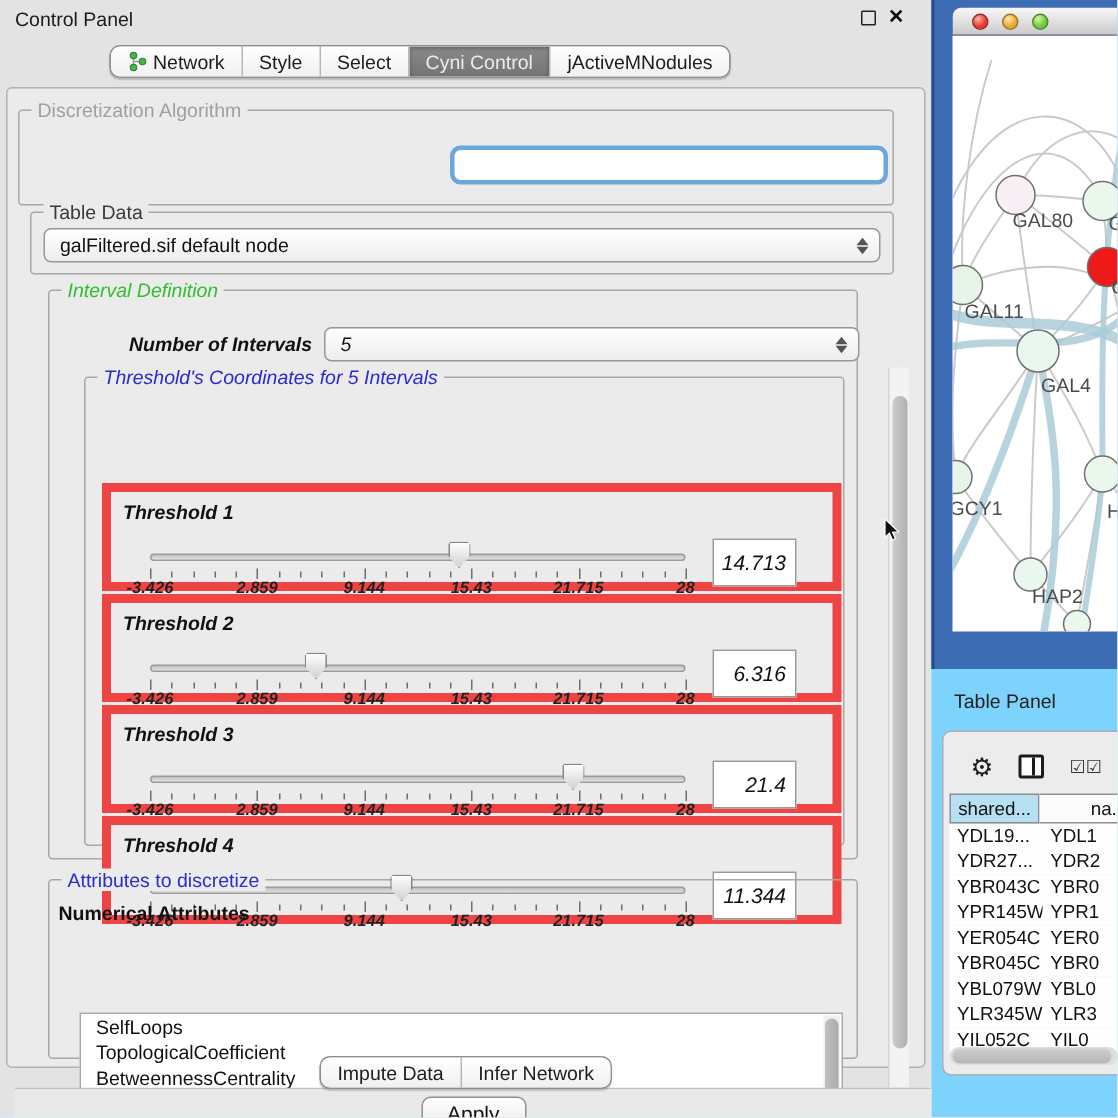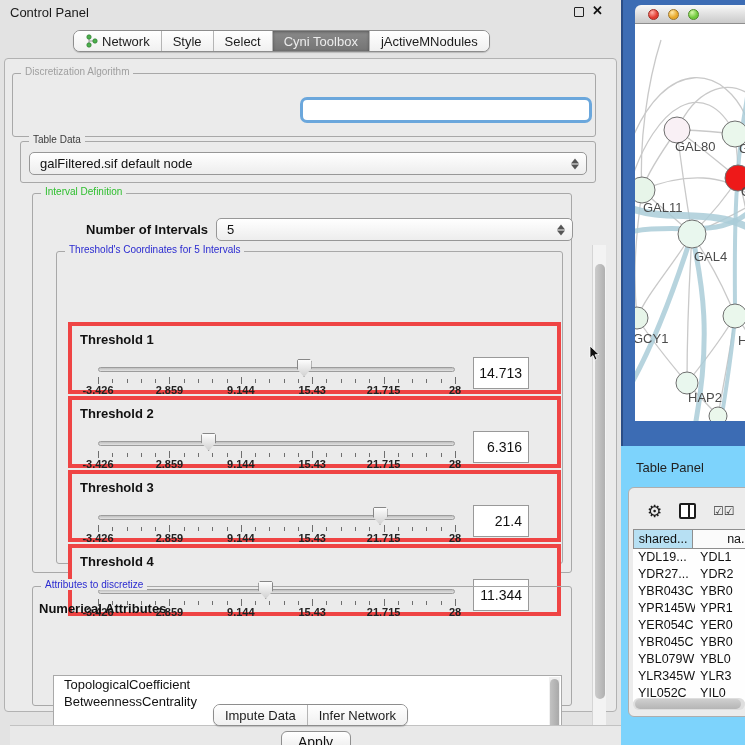--- a/index.html
+++ b/index.html
@@ -16,42 +16,42 @@
   .close-icon { position:absolute; left:592px; top:3px; font-size:13px; font-weight:bold; color:#111; }
 
   .segtabs { position:absolute; display:inline-flex; border:1px solid #8d8d8d; border-radius:7px; overflow:hidden; background:#fff; box-shadow:0 1px 1px rgba(0,0,0,.18); }
   .segtabs .seg { display:flex; align-items:center; gap:4px; padding:0 11px; height:20px; font-size:13px; color:#1c1c1c; background:linear-gradient(#ffffff,#f0f0f0); border-left:1px solid #b5b5b5; cursor:default; white-space:nowrap; }
   .segtabs .seg:first-child { border-left:none; }
   .segtabs .seg.selected { background:linear-gradient(#8a8a8a,#747474); color:#ececec; box-shadow:inset 0 1px 3px rgba(0,0,0,.35); }
 
   .main-panel { position:absolute; left:4px; top:58px; width:613px; height:654px; border:1px solid #b2b2b2; border-radius:4px; background:#ebebeb; }
 
   .groupbox { position:absolute; border:1px solid #a8a8a8; border-radius:3px; }
-  .grouplabel { position:absolute; top:-8px; left:8px; background:#ebebeb; padding:0 4px; font-size:10px; white-space:nowrap; }
+  .grouplabel { position:absolute; top:-8px; left:8px; background:#ebebeb; padding:0 4px; font-size:13px; white-space:nowrap; }
   .lbl-gray { color:#9f9f9f; }
   .lbl-dark { color:#3a3a3a; }
   .lbl-green { color:#2ebf2e; }
   .lbl-blue { color:#2a2ad0; }
 
   .combo { position:absolute; background:linear-gradient(#ffffff,#ededed); border:1px solid #979797; border-radius:5px; font-size:13px; color:#111; display:flex; align-items:center; padding-left:10px; }
   .spinner { position:absolute; right:7px; top:50%; transform:translateY(-50%); display:flex; flex-direction:column; gap:1px; }
   .spinner i { display:block; width:0; height:0; border-left:4px solid transparent; border-right:4px solid transparent; }
   .spinner .up { border-bottom:5px solid #555; }
   .spinner .dn { border-top:5px solid #555; }
 
   
   .popup { position:absolute; left:12px; top:84px; width:566px; height:54px; background:#fff; border:1px solid #bcbcbc; border-radius:1px 1px 7px 7px; box-shadow:2px 4px 10px rgba(0,0,0,.35); z-index:40; }
   .popup .ph { position:absolute; left:0; top:3px; width:100%; padding-right:90px; text-align:center; font-size:13px; color:#b8b8b8; }
   .popup .opt { position:absolute; left:3px; font-size:13px; color:#000; white-space:nowrap; }
   .popup .opt.b { font-weight:bold; }
 
   .focus-ring { position:absolute; left:300px; top:97px; width:292px; height:26px; border:3px solid #6ba7dc; border-radius:7px; background:#fff; z-index:5; }
 
   
-  .tpanel { position:absolute; left:62px; width:493px; height:72px; border:4px solid #ef4444; background:#ebebeb; }
+  .tpanel { position:absolute; left:62px; width:493px; height:72px; border:6px solid #ef4444; background:#ebebeb; }
   .tpanel .tlabel { position:absolute; left:8px; top:6px; font-size:13px; font-weight:bold; color:#111; }
   .track { position:absolute; left:26px; top:41px; width:357px; height:5px; border:1px solid #9c9c9c; border-radius:3px; background:linear-gradient(#c0c0c0,#e2e2e2); }
   .thumb { position:absolute; top:33px; width:15px; height:18px; background:linear-gradient(#fdfdfd,#d2d2d2); border:1px solid #878787; clip-path:polygon(12% 0,88% 0,100% 12%,100% 52%,50% 100%,0 52%,0 12%); z-index:3; }
   .tick { position:absolute; width:1px; background:#6e6e6e; }
   .ticklabel { position:absolute; top:58px; transform:translateX(-50%); font-size:11px; font-weight:bold; color:#222; white-space:nowrap; }
   .valuebox { position:absolute; left:401px; top:31px; width:56px; height:32px; background:#fff; border:1px solid #999; font-size:14px; color:#111; text-align:right; line-height:30px; padding-right:6px; }
 
   
   .attr-list { position:absolute; left:48px; top:616px; width:509px; height:52px; background:#fff; border:1px solid #a9a9a9; overflow:hidden; }
   .attr-item { font-size:13px; color:#111; padding:1px 0 1px 10px; line-height:15px; }
@@ -121,21 +121,21 @@
           </svg>
           <span>Network</span>
         </span>
         <span class="seg">
           <span>Style</span>
         </span>
         <span class="seg">
           <span>Select</span>
         </span>
         <span class="seg selected">
-          <span>Cyni Toolbox</span>
+          <span>Cyni Control</span>
         </span>
         <span class="seg">
           <span>jActiveMNodules</span>
         </span>
       </div>
 
     <div class="main-panel">
 
       <div class="groupbox" style="left:7px; top:14px; width:584px; height:64px;">
         <span class="grouplabel lbl-gray">Discretization Algorithm</span>
@@ -145,21 +145,21 @@
         <span class="grouplabel lbl-dark">Table Data</span>
         <div class="combo" style="left:8px; top:10px; width:558px; height:23px;">
           <span>galFiltered.sif default node</span>
           <span class="spinner">
               <i class="up"></i>
               <i class="dn"></i>
             </span>
         </div>
       </div>
 
-      <div class="groupbox" style="left:27px; top:134px; width:540px; height:380px; background:#ebebeb;">
+      <div class="groupbox" style="left:27px; top:134px; width:540px; height:380px; background:#ebebeb;font-style:italic;">
         <span class="grouplabel lbl-green">Interval Definition</span>
 
         <span class="abs" style="left:53px; top:28px; font-size:13px; font-weight:bold; color:#111;">Number of Intervals</span>
         <div class="combo" style="left:183px; top:24px; width:357px; height:23px;">
           <span>5</span>
           <span class="spinner">
               <i class="up"></i>
               <i class="dn"></i>
             </span>
         </div>
@@ -325,20 +325,21 @@
       </div>
 
       <div class="groupbox" style="left:27px; top:527px; width:540px; height:120px;">
         <span class="grouplabel lbl-blue">Attributes to discretize</span>
         <span class="abs" style="left:6px; top:14px; font-size:13px; font-weight:bold; color:#111;">Numerical Attributes</span>
       </div>
       <div class="attr-list" id="attr-list">
         <div class="list-scroll">
             <div class="th"></div>
           </div>
+      <div class="attr-item">SelfLoops</div>
           <div class="attr-item">TopologicalCoefficient</div>
           <div class="attr-item">BetweennessCentrality</div>
         </div>
 
       <div class="content-scrollbar">
           <div class="th"></div>
         </div>
 
       <div class="apply-strip">
         <div class="apply-btn">Apply</div>

